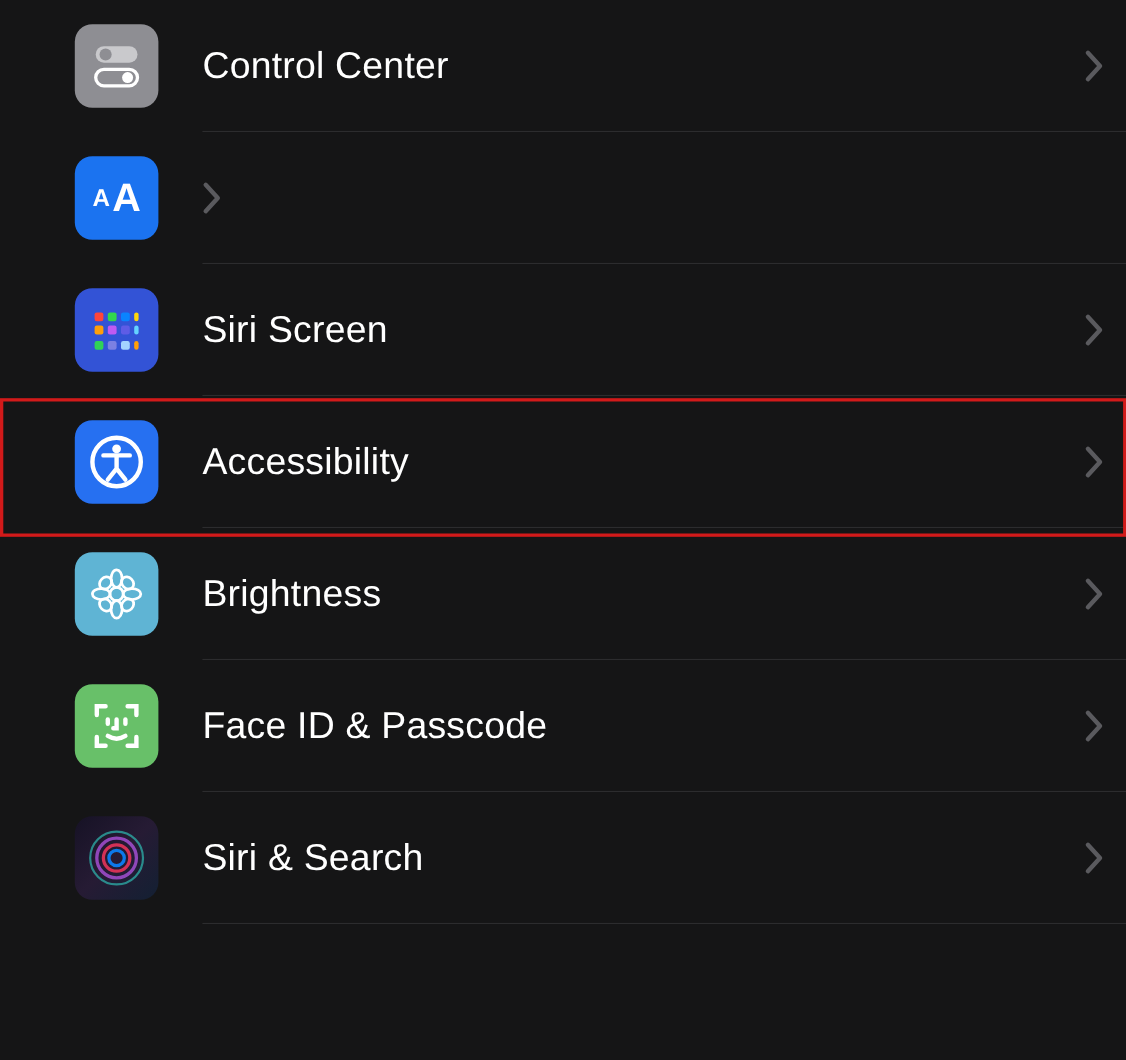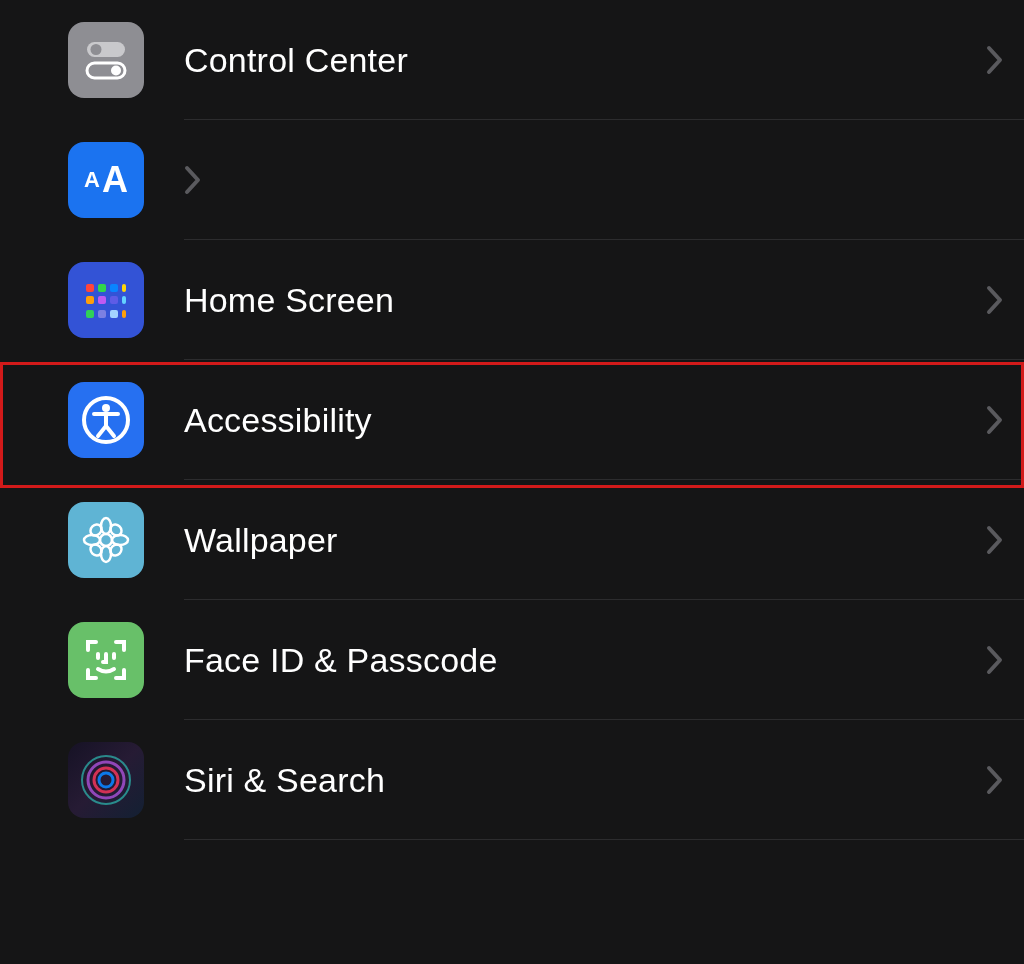--- a/index.html
+++ b/index.html
@@ -121,21 +121,21 @@
         <rect x="8" y="24" width="8" height="8" rx="2" fill="#ff9f0a"></rect>
         <rect x="20" y="24" width="8" height="8" rx="2" fill="#bf5af2"></rect>
         <rect x="32" y="24" width="8" height="8" rx="2" fill="#5e5ce6"></rect>
         <rect x="44" y="24" width="4" height="8" rx="2" fill="#64d2ff"></rect>
         <rect x="8" y="38" width="8" height="8" rx="2" fill="#30d158"></rect>
         <rect x="20" y="38" width="8" height="8" rx="2" fill="#7b80e2"></rect>
         <rect x="32" y="38" width="8" height="8" rx="2" fill="#a3d4ff"></rect>
         <rect x="44" y="38" width="4" height="8" rx="2" fill="#ff9f0a"></rect>
       </svg>
     </div>
-    <div class="label">Home Screen</div>
+    <div class="label">Siri Screen</div>
     <div class="chevron">
       <svg width="18" height="30" viewBox="0 0 18 30">
           <path d="M3 3 L14 15 L3 27" stroke="#5a5a5e" stroke-width="4" fill="none" stroke-linecap="round" stroke-linejoin="round"></path>
         </svg>
     </div>
     <div class="sep"></div>
   </div>
 
   <div class="row">
     <div class="icon-tile bg-blue2">
@@ -163,21 +163,21 @@
           <ellipse cx="28" cy="42" rx="5" ry="8"></ellipse>
           <ellipse cx="14" cy="28" rx="8" ry="5"></ellipse>
           <ellipse cx="42" cy="28" rx="8" ry="5"></ellipse>
           <ellipse cx="18" cy="18" rx="6" ry="5" transform="rotate(-45 18 18)"></ellipse>
           <ellipse cx="38" cy="18" rx="6" ry="5" transform="rotate(45 38 18)"></ellipse>
           <ellipse cx="18" cy="38" rx="6" ry="5" transform="rotate(45 18 38)"></ellipse>
           <ellipse cx="38" cy="38" rx="6" ry="5" transform="rotate(-45 38 38)"></ellipse>
         </g>
       </svg>
     </div>
-    <div class="label">Wallpaper</div>
+    <div class="label">Brightness</div>
     <div class="chevron">
       <svg width="18" height="30" viewBox="0 0 18 30">
           <path d="M3 3 L14 15 L3 27" stroke="#5a5a5e" stroke-width="4" fill="none" stroke-linecap="round" stroke-linejoin="round"></path>
         </svg>
     </div>
     <div class="sep"></div>
   </div>
 
   <div class="row">
     <div class="icon-tile bg-green">

